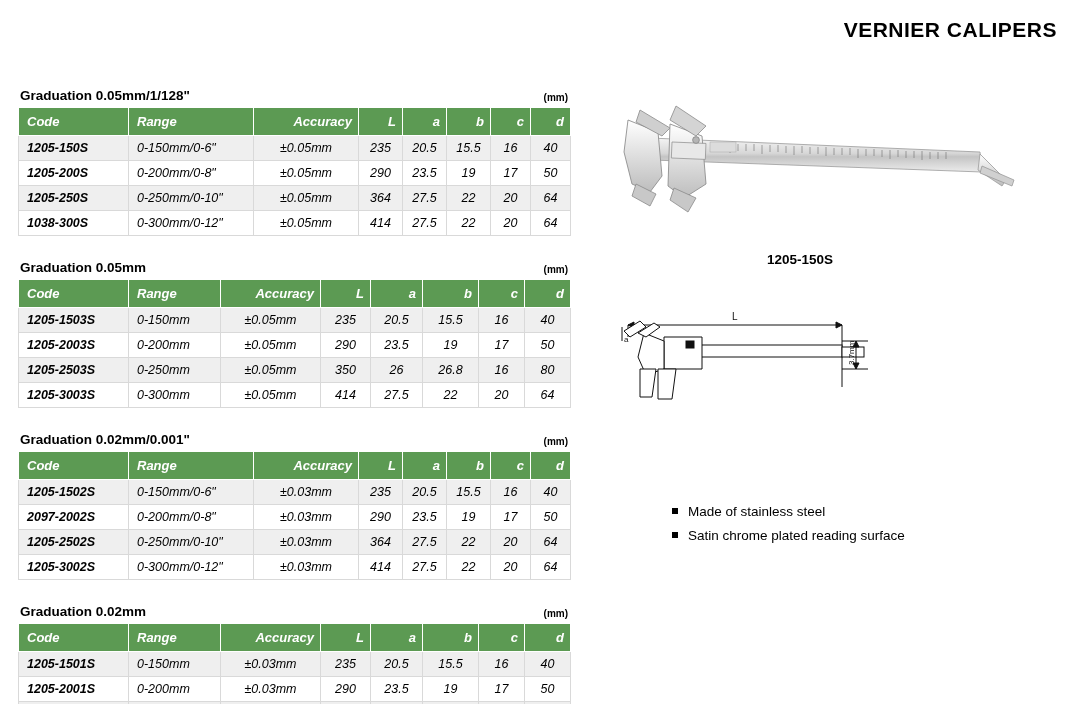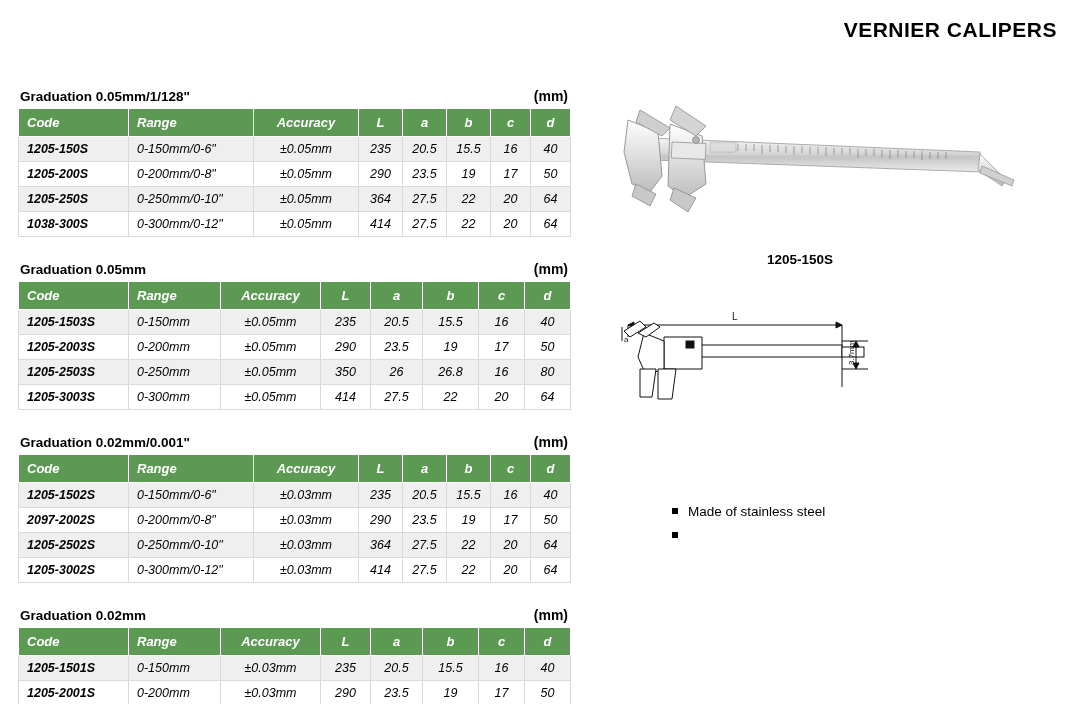--- a/index.html
+++ b/index.html
@@ -43,37 +43,37 @@
   .block-head {
     display: flex;
     justify-content: space-between;
     align-items: flex-end;
     font-size: 13.5px;
     font-weight: bold;
     margin-bottom: 4px;
     padding: 0 2px 0 2px;
   }
   .block-head .unit {
-    font-size: 14px;
+    font-size: 10px;
     font-weight: bold;
   }
   table.spec {
     border-collapse: collapse;
     width: 552px;
     table-layout: fixed;
     font-style: italic;
   }
   table.spec th {
     background: #5c9a53;
     color: #ffffff;
     font-size: 13px;
     font-weight: bold;
     padding: 6px 6px;
     border: 1px solid #ffffff;
-    text-align: center;
+    text-align: right;
   }
   table.spec th.left-al {
     text-align: left;
     padding-left: 8px;
   }
   table.spec td {
     font-size: 12.5px;
     padding: 5px 6px;
     border: 1px solid #d9d9d9;
     text-align: center;
@@ -549,18 +549,19 @@
       </svg>
     </div>
 
     <div class="features">
       <div class="feature">
         <span class="bullet"></span>
         <span>Made of stainless steel</span>
       </div>
       <div class="feature">
         <span class="bullet"></span>
+        <span>Satin chrome plated reading surface</span>
       </div>
     </div>
 
   </div>
 
 </div>
 
 </body></html>

